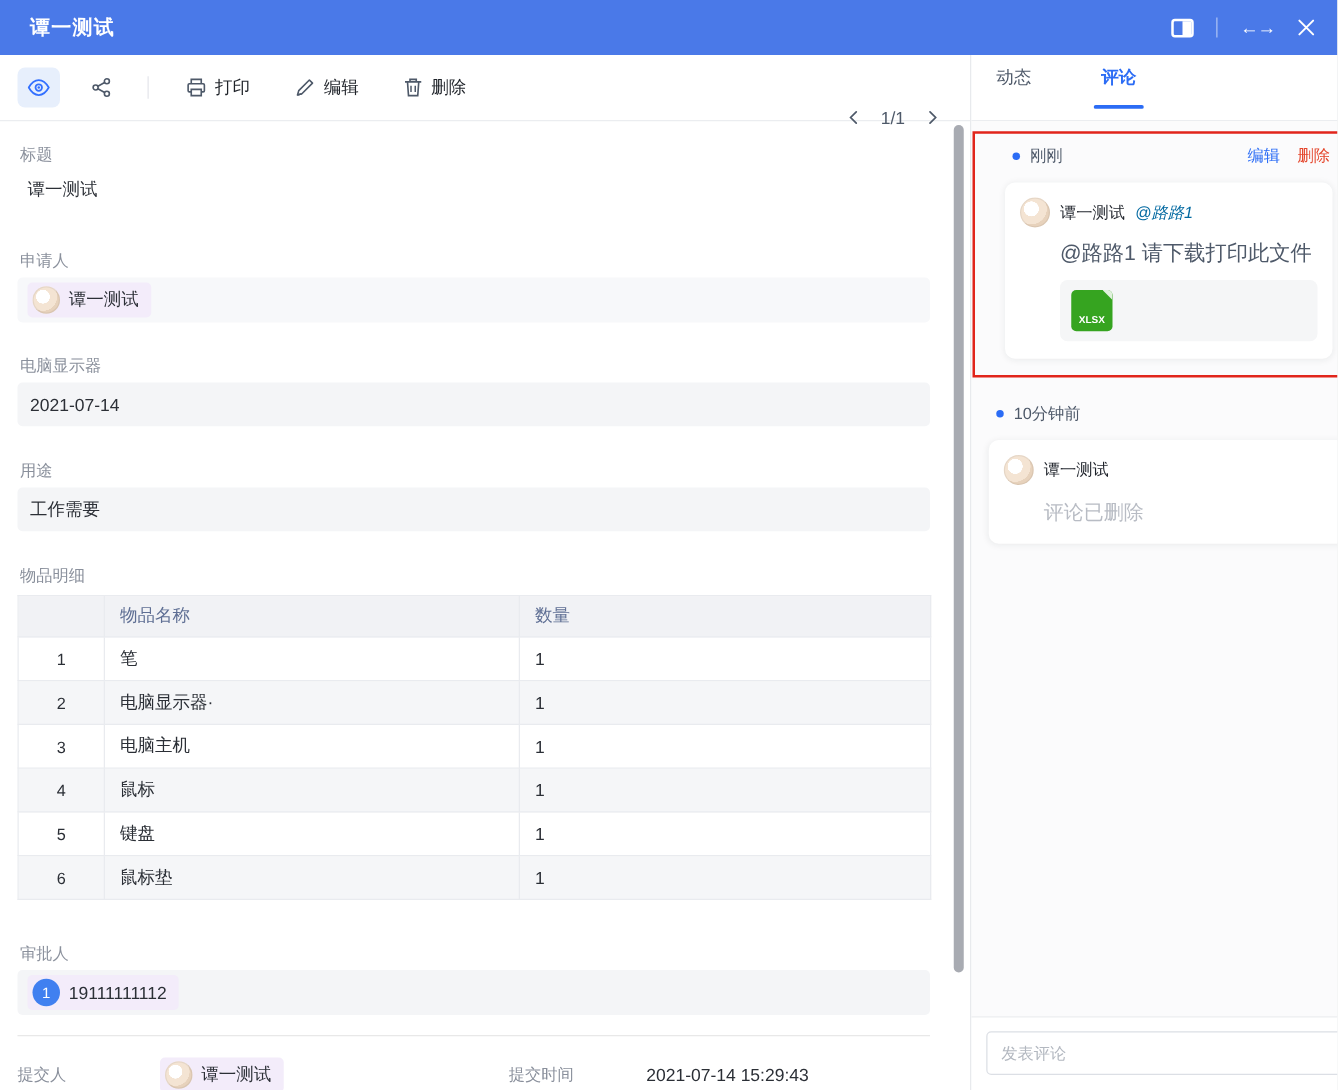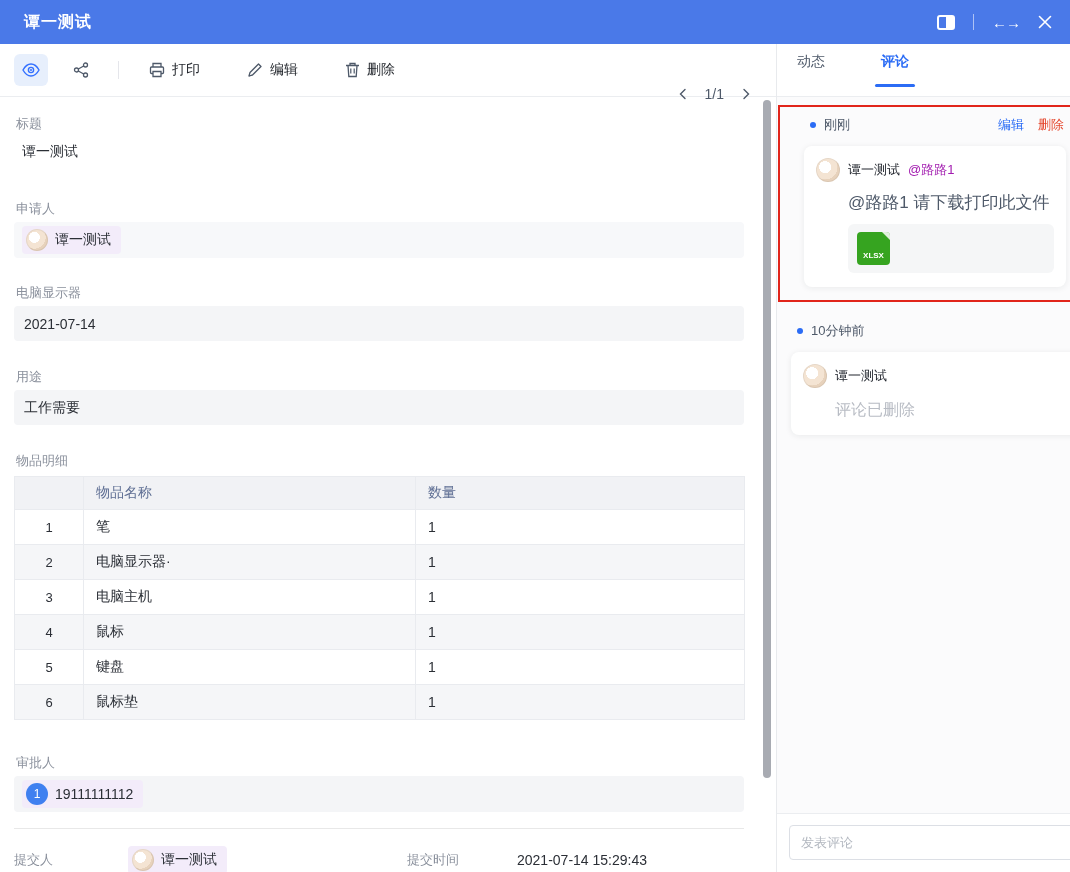--- a/index.html
+++ b/index.html
@@ -20,21 +20,21 @@
   
   .bodyArea { position:absolute; top:44px; left:0; right:0; bottom:0; display:flex; }
   .main { width:777px; border-right:1px solid #e8eaed; display:flex; flex-direction:column; position:relative; background:#fff; }
 
   
   .toolbar { height:53px; min-height:53px; border-bottom:1px solid #ebedf0; display:flex; align-items:center; padding:0 22px 0 14px; gap:8px; }
   .tool-btn { display:flex; align-items:center; gap:7px; background:none; border:none; font-family:inherit; font-size:14px; color:#1f2329; cursor:pointer; padding:6px 8px; border-radius:6px; }
   .eye-btn { background:#e7effc; width:34px; height:32px; justify-content:center; padding:0; }
   .share-btn { width:34px; height:32px; justify-content:center; padding:0; margin-left:8px; }
   .v-sep { width:1px; height:18px; background:#e5e6eb; margin:0 14px 0 12px; }
-  .tool-group { display:flex; align-items:center; gap:31px; }
+  .tool-group { display:flex; align-items:center; gap:20px; }
   .pager { margin-left:auto; display:flex; align-items:center; gap:14px; color:#4e5969; font-size:14px;margin-top:48px; }
   .pager .pg-btn { background:none; border:none; cursor:pointer; display:flex; padding:2px; }
 
   
   .content { flex:1; overflow:hidden; padding:18px 32px 0 14px; position:relative; }
   .f-label { font-size:13px; color:#8a909c; margin-left:2px; }
   .f-plain { margin:10px 0 0 8px; font-size:14px; color:#2b2f36; height:22px; }
   .mt-sec { margin-top:35px; }
   .row-box { margin-top:4px; height:35px; background:#f4f5f7; border-radius:4px; display:flex; align-items:center; padding:0 10px; font-size:14px; color:#2b2f36; }
   .row-person { margin-top:4px; height:36px; background:#f7f8fa; border-radius:4px; display:flex; align-items:center; padding:0 8px; }
@@ -72,21 +72,21 @@
   .c-group { padding:10px 14px 16px; }
   .c-group.flagged { border:2px solid #e1251b; margin:0 4px 0 1px; padding:9px 24px 13px; }
   .c-head { display:flex; align-items:center; font-size:13px; color:#4e5969; padding:0 2px 0 6px; }
   .c-dot { width:6px; height:6px; border-radius:50%; background:#2b6cf5; margin-right:8px; flex:none; }
   .c-links { margin-left:auto; display:flex; gap:14px; font-size:13px; }
   .link-edit { color:#2b6cf5; cursor:pointer; }
   .link-del { color:#e5472d; cursor:pointer; }
   .c-card { margin-top:12px; background:#fff; border-radius:8px; padding:12px; box-shadow:0 1px 6px rgba(31,35,41,.08); }
   .c-author-row { display:flex; align-items:center; gap:8px; font-size:13px; }
   .c-author { color:#1d2129; }
-  .c-mention { color:#a21caf; }
+  .c-mention { color:#0369a1;font-style:italic; }
   .c-text { margin:9px 0 0 32px; font-size:17px; color:#4e5969; }
   .c-deleted { margin:12px 0 2px 32px; font-size:16px; color:#b8bcc4; }
   .attach { margin:10px 0 2px 32px; width:206px; display:flex; align-items:center; gap:9px; background:#f5f6f7; border-radius:6px; padding:8px 9px; cursor:pointer; }
   .xlsx-icon { width:33px; height:33px; background:#36a420; border-radius:4px; position:relative; display:flex; align-items:flex-end; justify-content:center; padding-bottom:5px; color:#fff; font-size:8px; font-weight:bold; flex:none; }
   .xlsx-icon::before { content:""; position:absolute; top:0; right:0; border-style:solid; border-width:0 8px 8px 0; border-color:transparent #fff transparent transparent; opacity:.85; border-top-right-radius:4px; }
   .attach-meta { min-width:0; }
   .attach-name { font-size:12px; color:#33383f; white-space:nowrap; }
   .attach-size { font-size:11px; color:#9aa0a8; margin-top:3px; }
 
   .composer { border-top:1px solid #ebedf0; padding:11px 12px 12px; background:#fff; }

